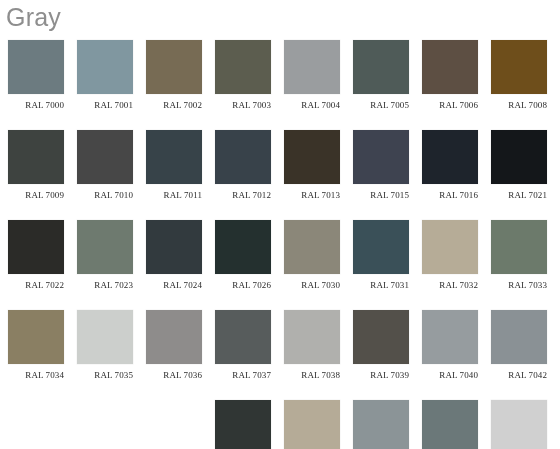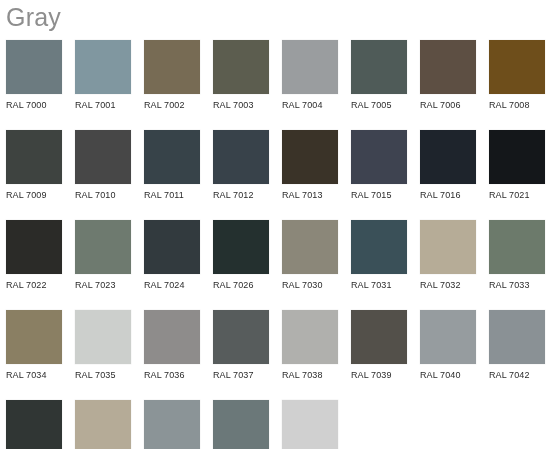--- a/index.html
+++ b/index.html
@@ -13,20 +13,21 @@
     background: #ffffff;
     font-family: "Liberation Sans", "DejaVu Sans", sans-serif;
     overflow: hidden;
     position: relative;
   }
   #palette-page {
     position: relative;
     width: 560px;
     height: 449px;
     box-sizing: border-box;
+    text-align: right;
   }
   #page-title {
     position: absolute;
     left: 6px;
     top: 1px;
     font-size: 25px;
     line-height: 32px;
     font-weight: 400;
     color: #8e8e8e;
     letter-spacing: 0.2px;
@@ -57,21 +58,21 @@
     width: 56px;
     height: 54px;
     background: #cccccc;
     box-shadow: 0 0 0 0.5px rgba(0,0,0,0.06);
   }
   .swatch-label {
     display: block;
     font-size: 9px;
     line-height: 12px;
     color: #2b2b2b;
-    font-family: Liberation Sans, sans-serif;
+    font-family: Liberation Serif, serif;
     padding-top: 5px;
     letter-spacing: 0.1px;
     white-space: nowrap;
   }
 </style>
 </head>
 <body style="background: rgb(255, 255, 255);">
 
 <div id="palette-page">
 

